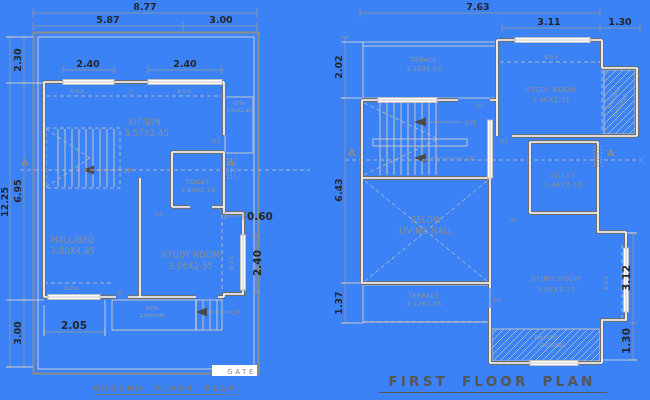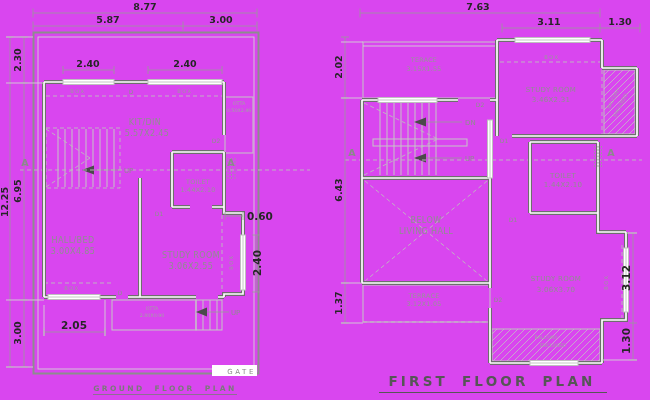--- a/index.html
+++ b/index.html
@@ -1,16 +1,16 @@
 <!DOCTYPE html>
 <html><head>
 <meta charset="utf-8">
 <style>
   html,body{margin:0;padding:0;background:#ffffff;}
-  .stage{position:relative;width:650px;height:400px;background:#d946ef;overflow:hidden;
+  .stage{position:relative;width:650px;height:400px;background:#3b82f6;overflow:hidden;
          font-family:"DejaVu Sans","Liberation Sans",sans-serif;}
   svg{position:absolute;left:0;top:0;}
   
   .wall-o{stroke:#6e6e6e;stroke-width:4;fill:none;}
   .wall-i{stroke:#ffffff;stroke-width:1.7;fill:none;}
   .bound{stroke:#8d8d8d;stroke-width:2;fill:none;}
   .lt{stroke:#c6c6c6;stroke-width:1;fill:none;}
   .lt2{stroke:#d4d4d4;stroke-width:0.9;fill:none;}
   .dash{stroke:#bdbdbd;stroke-width:0.9;fill:none;stroke-dasharray:4 3;}
   .ddash{stroke:#9a9a9a;stroke-width:1;fill:none;stroke-dasharray:1.6 1.6;}

